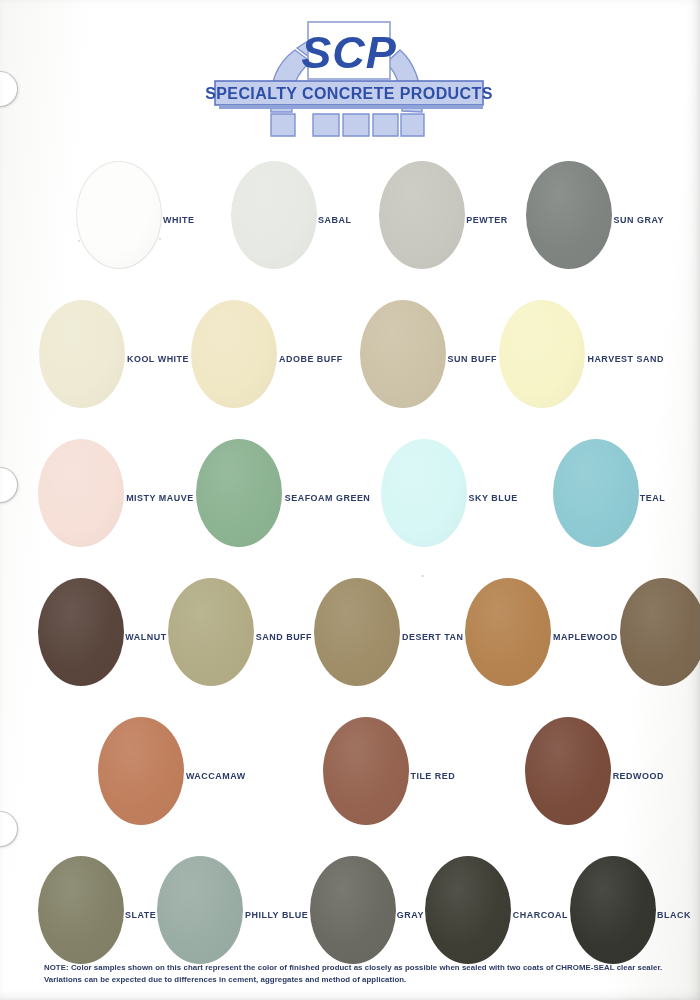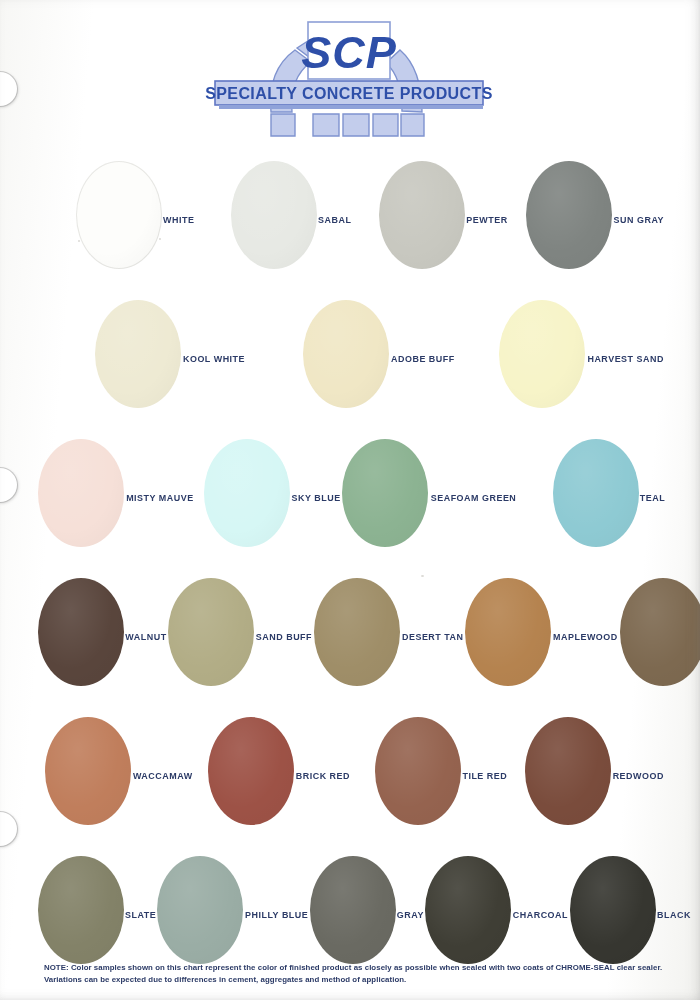--- a/index.html
+++ b/index.html
@@ -211,39 +211,43 @@
     <div class="swatch-row">
       <div class="swatch-cell">
         <div class="oval" style="background-color: rgb(238, 234, 211);"></div>
         <div class="swatch-label">KOOL WHITE</div>
       </div>
       <div class="swatch-cell">
         <div class="oval" style="background-color: rgb(240, 231, 197);"></div>
         <div class="swatch-label">ADOBE BUFF</div>
       </div>
       <div class="swatch-cell">
+        <div class="oval" style="background-color: rgb(205, 195, 168);"></div>
+        <div class="swatch-label">SUN BUFF</div>
+      </div>
+      <div class="swatch-cell">
         <div class="oval" style="background-color: rgb(247, 244, 200);"></div>
         <div class="swatch-label">HARVEST SAND</div>
       </div>
     </div>
 
     <div class="swatch-row">
       <div class="swatch-cell">
         <div class="oval" style="background-color: rgb(246, 224, 216);"></div>
         <div class="swatch-label">MISTY MAUVE</div>
       </div>
       <div class="swatch-cell">
+        <div class="oval" style="background-color: rgb(140, 179, 146);"></div>
+        <div class="swatch-label">SEAFOAM GREEN</div>
+      </div>
+      <div class="swatch-cell">
         <div class="oval" style="background-color: rgb(214, 247, 245);"></div>
         <div class="swatch-label">SKY BLUE</div>
       </div>
       <div class="swatch-cell">
-        <div class="oval" style="background-color: rgb(140, 179, 146);"></div>
-        <div class="swatch-label">SEAFOAM GREEN</div>
-      </div>
-      <div class="swatch-cell">
         <div class="oval" style="background-color: rgb(142, 202, 211);"></div>
         <div class="swatch-label">TEAL</div>
       </div>
     </div>
 
     <div class="swatch-row">
       <div class="swatch-cell">
         <div class="oval" style="background-color: rgb(89, 69, 60);"></div>
         <div class="swatch-label">WALNUT</div>
       </div>
@@ -262,24 +266,20 @@
       <div class="swatch-cell">
         <div class="oval" style="background-color: rgb(125, 105, 80);"></div>
         <div class="swatch-label">AUTUMN BROWN</div>
       </div>
     </div>
 
     <div class="swatch-row">
       <div class="swatch-cell">
         <div class="oval" style="background-color: rgb(192, 126, 92);"></div>
         <div class="swatch-label">WACCAMAW</div>
-      </div>
-      <div class="swatch-cell">
-        <div class="oval" style="background-color: rgb(157, 82, 70);"></div>
-        <div class="swatch-label">BRICK RED</div>
       </div>
       <div class="swatch-cell">
         <div class="oval" style="background-color: rgb(149, 99, 79);"></div>
         <div class="swatch-label">TILE RED</div>
       </div>
       <div class="swatch-cell">
         <div class="oval" style="background-color: rgb(122, 76, 60);"></div>
         <div class="swatch-label">REDWOOD</div>
       </div>
     </div>

